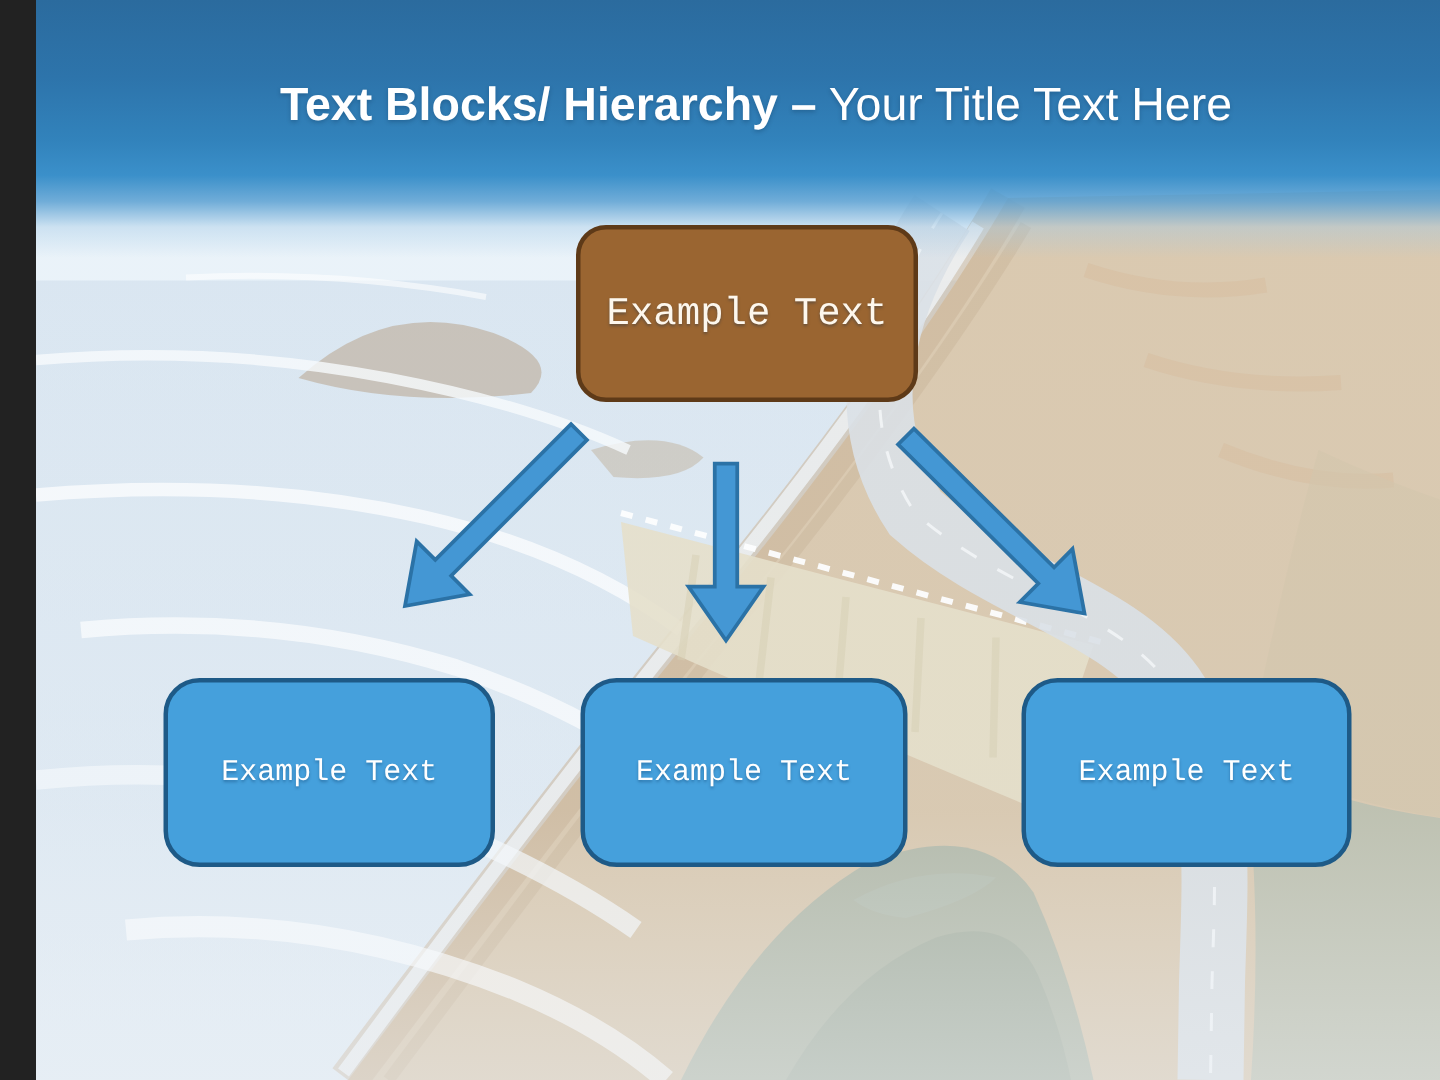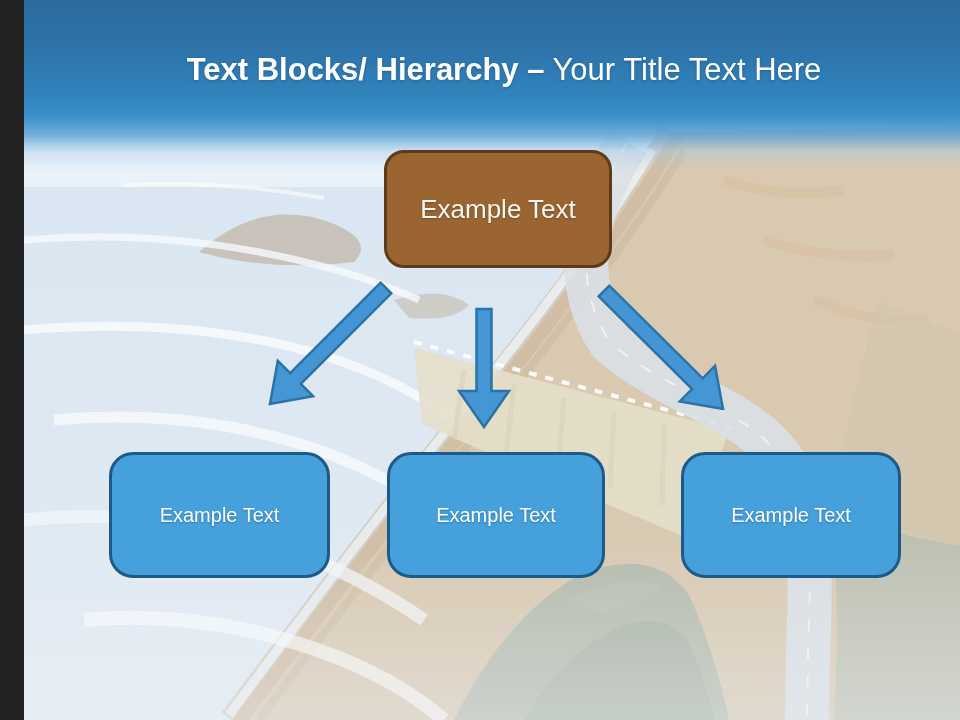--- a/index.html
+++ b/index.html
@@ -20,20 +20,21 @@
     margin:0;padding-top:54px;text-align:center;color:#ffffff;
     font-size:31px;line-height:1.05;font-weight:400;letter-spacing:0;
     text-shadow:0 1px 3px rgba(0,30,60,.25);white-space:nowrap;
   }
   .title .bold{font-weight:700;}
   svg.arrows{position:absolute;inset:0;z-index:3;display:block;}
   .node{
     position:absolute;z-index:4;display:flex;align-items:center;justify-content:center;
     text-align:left;box-sizing:border-box;color:#ffffff;
     text-shadow:0 1px 2px rgba(0,40,80,.35);
+    font-family:Liberation Mono, monospace;
   }
   .node.root{
     left:360px;top:150px;width:228px;height:118px;
     background:#9a6531;border:3px solid #5e3a18;border-radius:20px;
     font-size:26px;color:#fdf7ed;
   }
   .node.child{
     top:452px;height:126px;
     background:#45a0dc;border:3px solid #1e5a87;border-radius:24px;
     font-size:20px;

